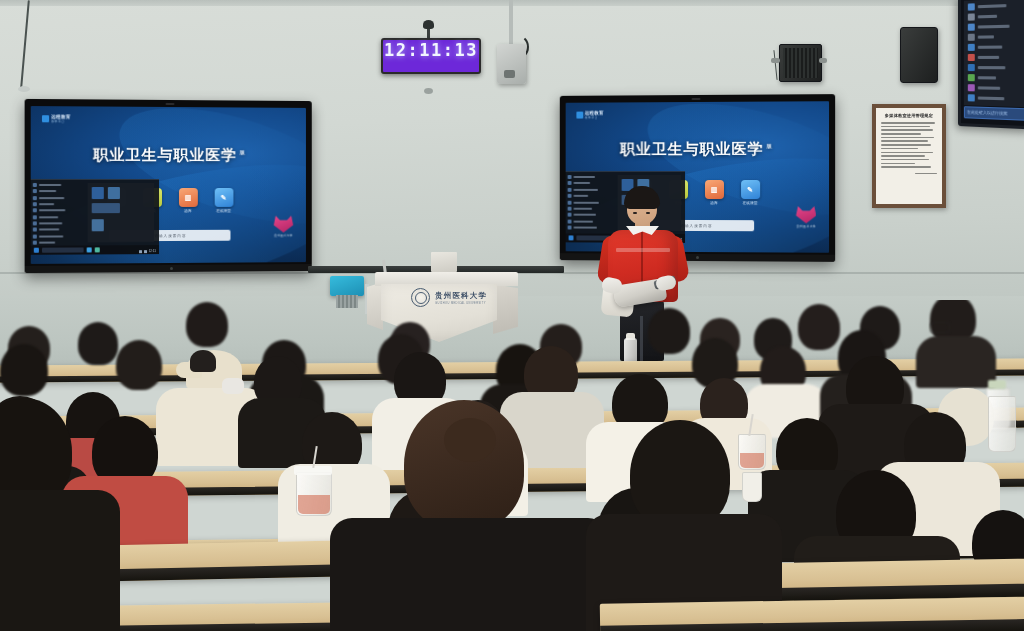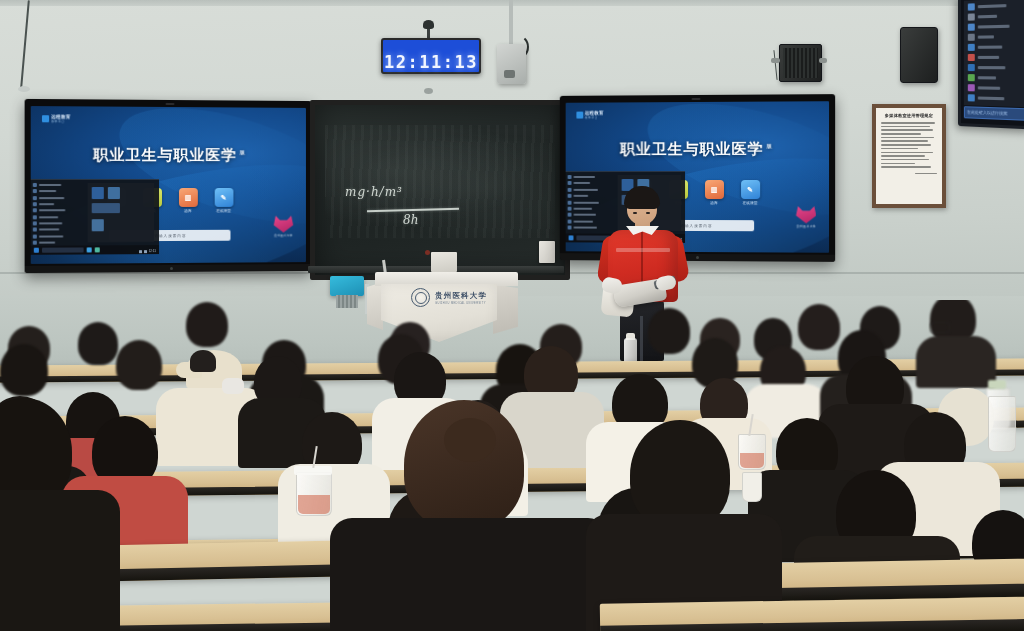--- a/index.html
+++ b/index.html
@@ -27,22 +27,22 @@
     position:absolute;left:0;top:272px;width:1024px;height:2px;
     background:rgba(120,130,126,.35);
   }
 
   
   .cable{position:absolute;background:#4a5250;border-radius:2px;}
 
   
   .clock{
     position:absolute;left:381px;top:38px;width:96px;height:32px;
-    background:#1d4ed8;border:2px solid #2a2a2a;border-radius:3px;
-    display:flex;align-items:flex-end;justify-content:center;
+    background:#6d28d9;border:2px solid #2a2a2a;border-radius:3px;
+    display:flex;align-items:flex-start;justify-content:center;
     box-shadow:0 2px 5px rgba(0,0,0,.45);
   }
   .clock-text{
     color:#f2f6ff;font-family:"DejaVu Sans Mono",monospace;
     font-size:17px;letter-spacing:1.5px;font-weight:700;
     text-shadow:0 0 6px rgba(200,225,255,.85);
   }
   .clock-stem{position:absolute;left:427px;top:24px;width:3px;height:16px;background:#3a3f3e;}
   .clock-knob{position:absolute;left:423px;top:20px;width:11px;height:9px;background:#2c3130;border-radius:50% 50% 30% 30%;}
 
@@ -589,28 +589,20 @@
               <i></i>
             <span class="tm">12:11</span>
           </span>
         </div>
       </div>
     </div>
     <div class="tv-bezel-btm"></div>
     <div class="tv-led"></div>
   </div>
 
-  <div class="board">
-    <div class="board-smudge"></div>
-    <div class="chalk-num">mg·h/m³</div>
-    <div class="chalk-bar"></div>
-    <div class="chalk-den">8h</div>
-    <div class="board-dot"></div>
-    <div class="board-eraser"></div>
-  </div>
   <div class="board-tray"></div>
 
   <div class="tv tv-right">
     <div class="tv-cam"></div>
     <div class="desk" style="position:absolute;left:6px;top:7px;right:6px;bottom:9px;border-radius:1px;">
       <div class="desk-swoosh"></div>
       <div class="desk-swoosh2"></div>
 
       <div class="desk-logo">
         <span class="desk-logo-mark"></span>

